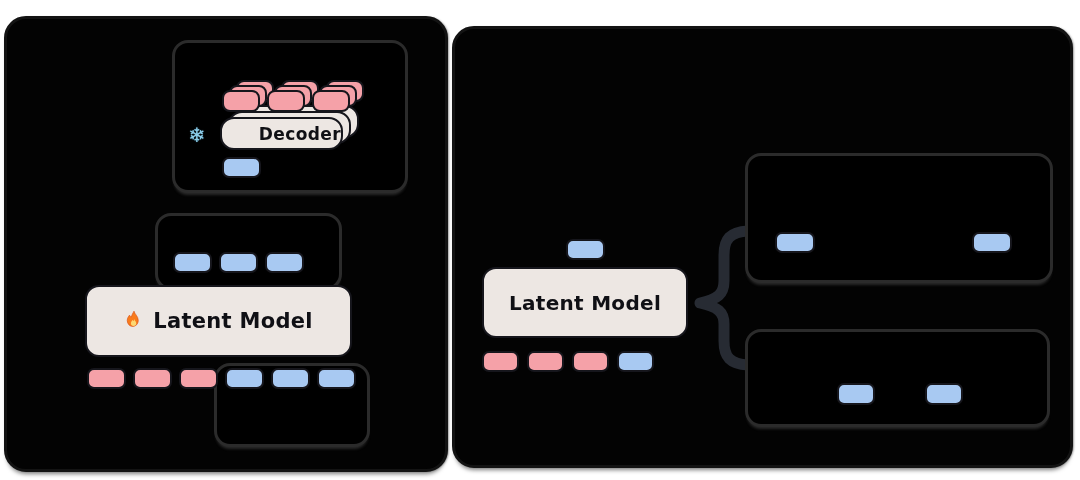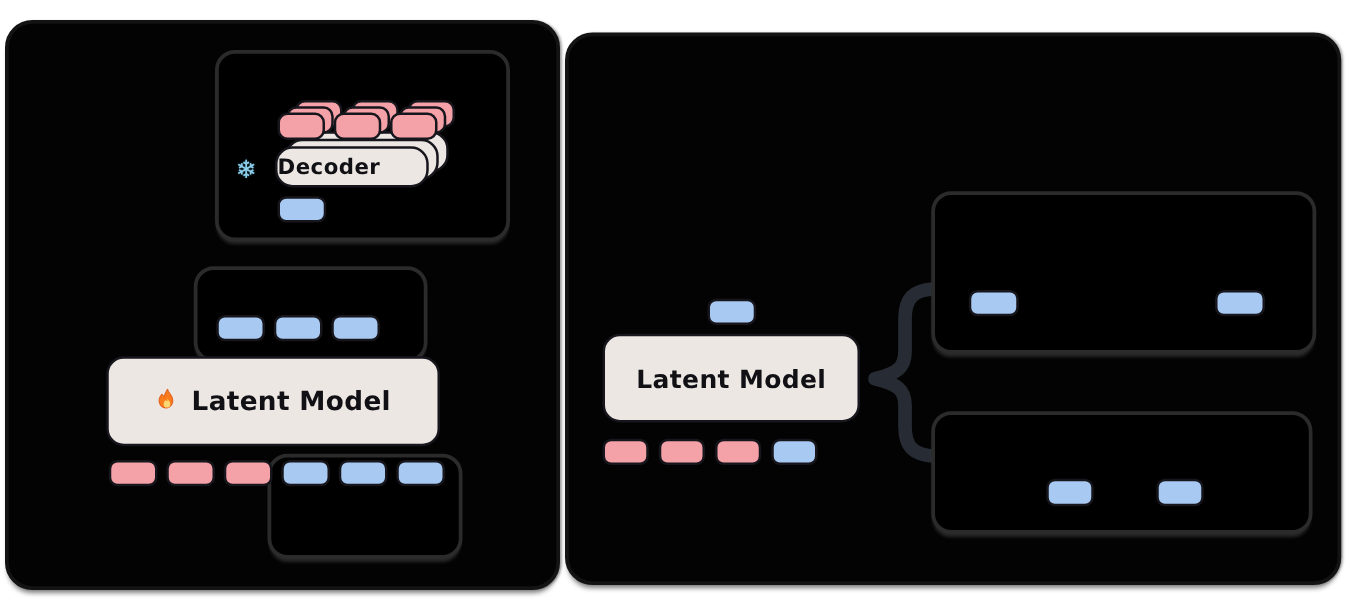--- a/index.html
+++ b/index.html
@@ -59,21 +59,21 @@
   .pstack .l2{left:7px;top:-5px;}
   .pstack .l1{left:0;top:0;}
   
   .dstack{position:absolute;left:45px;top:74px;width:123px;height:33px;}
   .dstack .dlayer{
     position:absolute;box-sizing:border-box;width:123px;height:33px;
     background:var(--light-box,#EDE7E3);border:2.5px solid var(--ink,#16161C);border-radius:14px;
   }
   .dstack .d3{left:16px;top:-12px;}
   .dstack .d2{left:8px;top:-6px;}
-  .dstack .d1{left:0;top:0;display:flex;align-items:center;justify-content:flex-start;
+  .dstack .d1{left:0;top:0;display:flex;align-items:center;justify-content:flex-end;
     color:#101015;font-weight:700;font-size:17px;letter-spacing:.4px;}
   
   .snow{
     position:absolute;left:11px;top:81px;width:22px;height:22px;
     font-size:20px;line-height:22px;text-align:center;color:#8FCDE8;
     text-shadow:0 0 1px #5FB3D9;
   }
   .flame{width:20px;height:22px;display:block;}
   
   .brace{position:absolute;left:231px;top:195px;}

